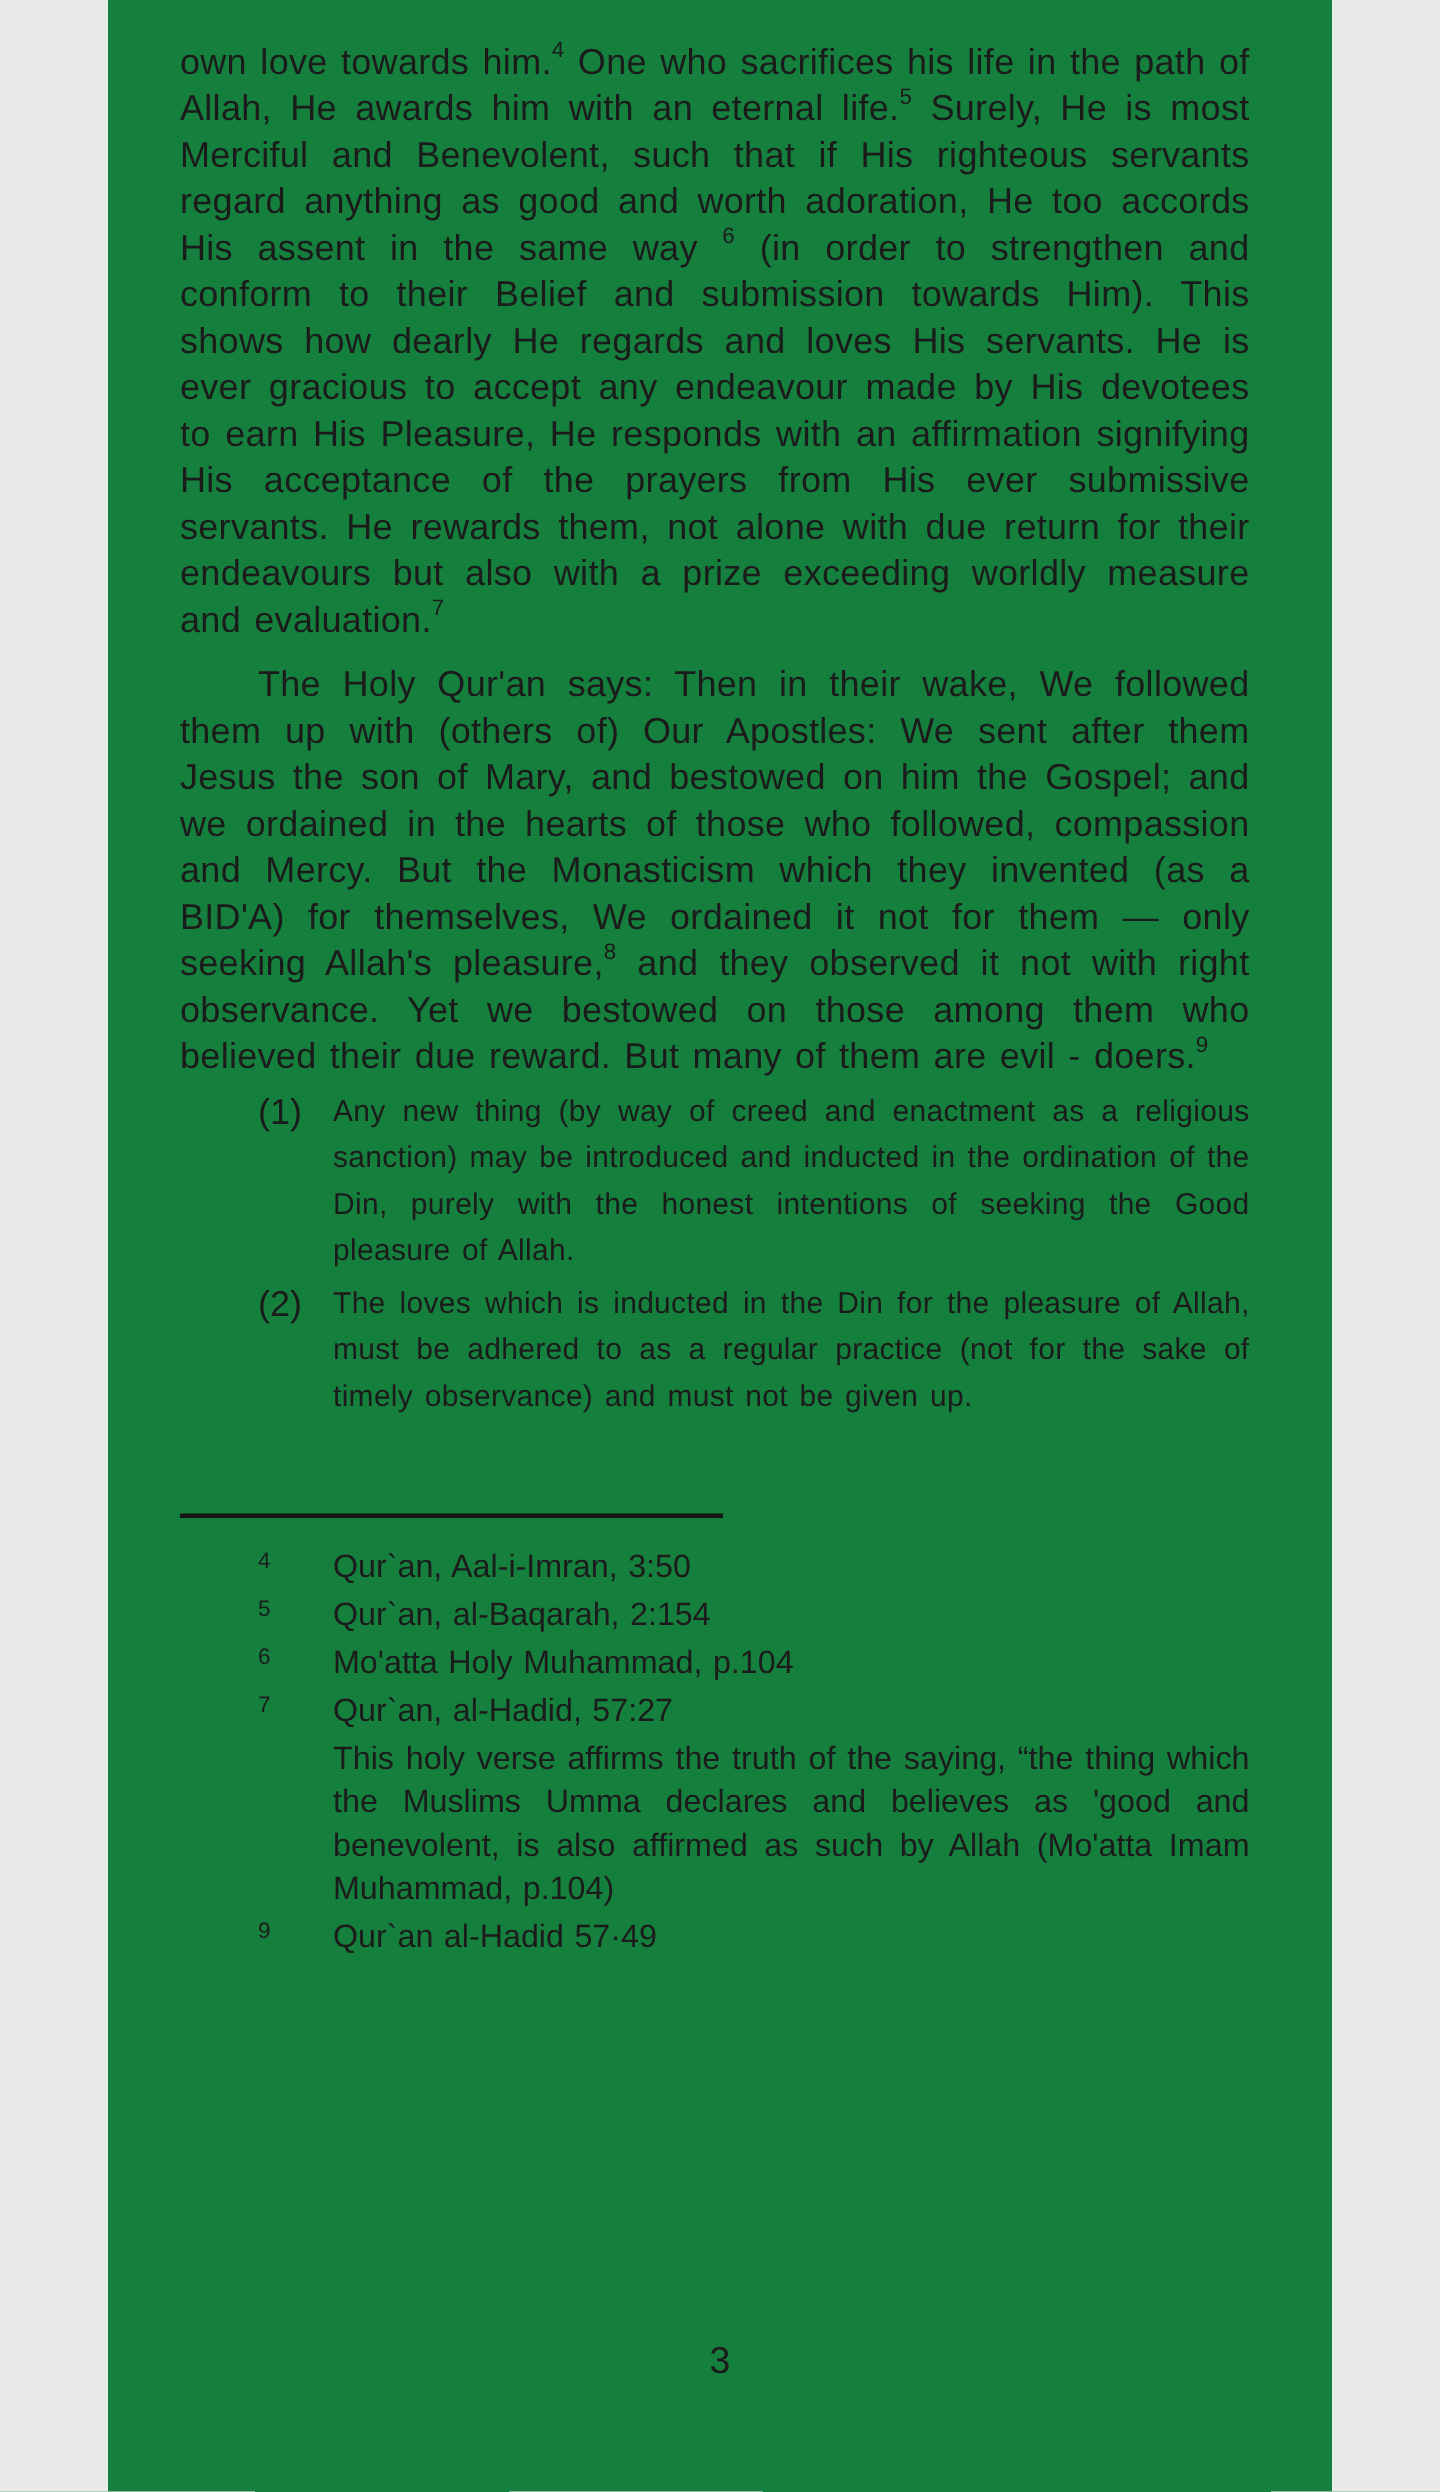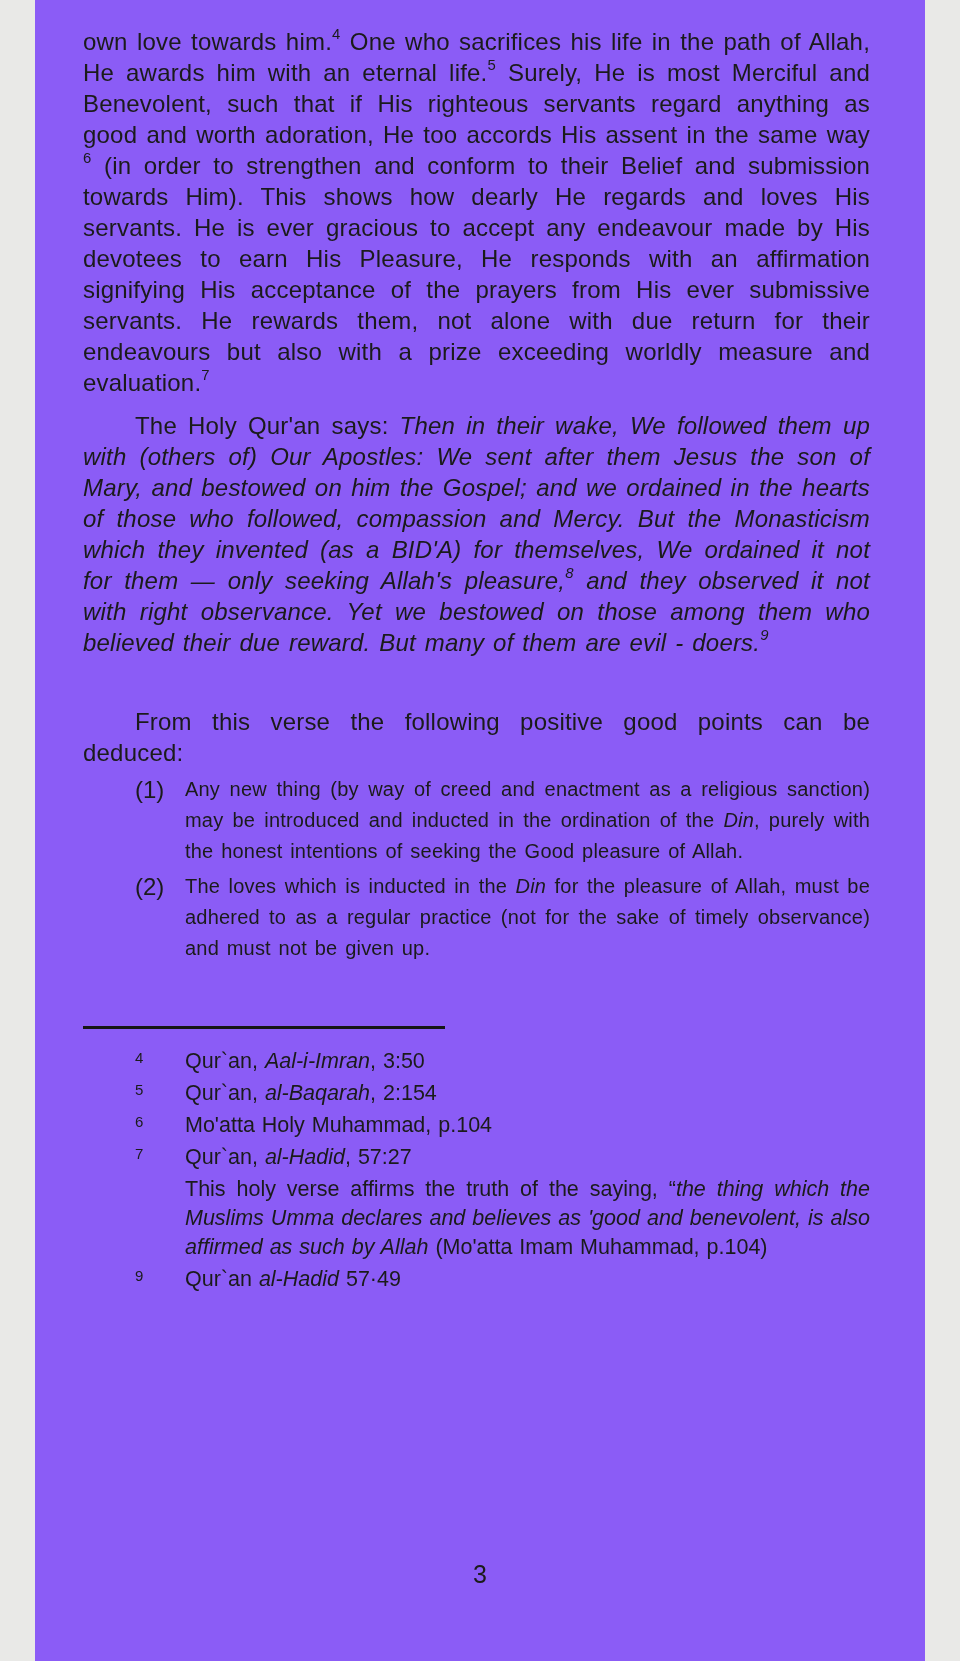--- a/index.html
+++ b/index.html
@@ -1,41 +1,41 @@
 <!DOCTYPE html>
 <html><head>
 <meta charset="utf-8">
 <style>
   html, body { margin: 0; padding: 0; background: #e9e9e7; }
   .page {
     position: relative;
-    width: 890px;
+    width: 816px;
     height: 1661px;
     margin: 0 auto;
-    background: #8b5cf6;
+    background: #15803d;
     color: #1b1b1b;
     font-family: "Liberation Sans", sans-serif;
     box-sizing: border-box;
     overflow: hidden;
   }
   .content {
     box-sizing: border-box;
     padding: 26px 55px 0 48px;
   }
   .para {
     margin: 0;
     font-size: 24px;
     line-height: 31px;
     text-align: justify;
     word-spacing: 2px;
     letter-spacing: 0.2px;
   }
   .quote-para { margin-top: 12px; text-indent: 52px; }
   .intro-para { margin-top: 48px; text-indent: 52px; }
-  .it { font-style: italic; }
+  .it { }
   sup {
     font-size: 62%;
     line-height: 0;
     position: relative;
     top: -2px;
   }
   .list { margin: 6px 0 0 52px; }
   .list-item { display: flex; margin-top: 4px; }
   .list-marker {
     flex: 0 0 50px;
@@ -85,21 +85,20 @@
 </head>
 <body>
 
 <div class="page">
   <main class="content">
 
     <p class="para"><span>own love towards him.</span><sup>4</sup><span> One who sacrifices his life in the path of Allah, He awards him with an eternal life.</span><sup>5</sup><span> Surely, He is most Merciful and Benevolent, such that if His righteous servants regard anything as good and worth adoration, He too accords His assent in the same way </span><sup>6</sup><span> (in order to strengthen and conform to their Belief and submission towards Him). This shows how dearly He regards and loves His servants. He is ever gracious to accept any endeavour made by His devotees to earn His Pleasure, He responds with an affirmation signifying His acceptance of the prayers from His ever submissive servants. He rewards them, not alone with due return for their endeavours but also with a prize exceeding worldly measure and evaluation.</span><sup>7</sup></p>
 
     <p class="para quote-para"><span>The Holy Qur'an says: </span><span class="it">Then in their wake, We followed them up with (others of) Our Apostles: We sent after them Jesus the son of Mary, and bestowed on him the Gospel; and we ordained in the hearts of those who followed, compassion and Mercy. But the Monasticism which they invented (as a BID'A) for themselves, We ordained it not for them — only seeking Allah's pleasure,</span><sup class="it">8</sup><span class="it"> and they observed it not with right observance. Yet we bestowed on those among them who believed their due reward. But many of them are evil - doers.</span><sup class="it">9</sup></p>
 
-    <p class="para intro-para"><span>From this verse the following positive good points can be deduced:</span></p>
 
     <div class="list">
       <div class="list-item">
         <span class="list-marker">(1)</span>
         <span class="list-text"><span>Any new thing (by way of creed and enactment as a religious sanction) may be introduced and inducted in the ordination of the </span><span class="it">Din</span><span>, purely with the honest intentions of seeking the Good pleasure of Allah.</span></span>
       </div>
       <div class="list-item">
         <span class="list-marker">(2)</span>
         <span class="list-text"><span>The loves which is inducted in the </span><span class="it">Din</span><span> for the pleasure of Allah, must be adhered to as a regular practice (not for the sake of timely observance) and must not be given up.</span></span>
       </div>

